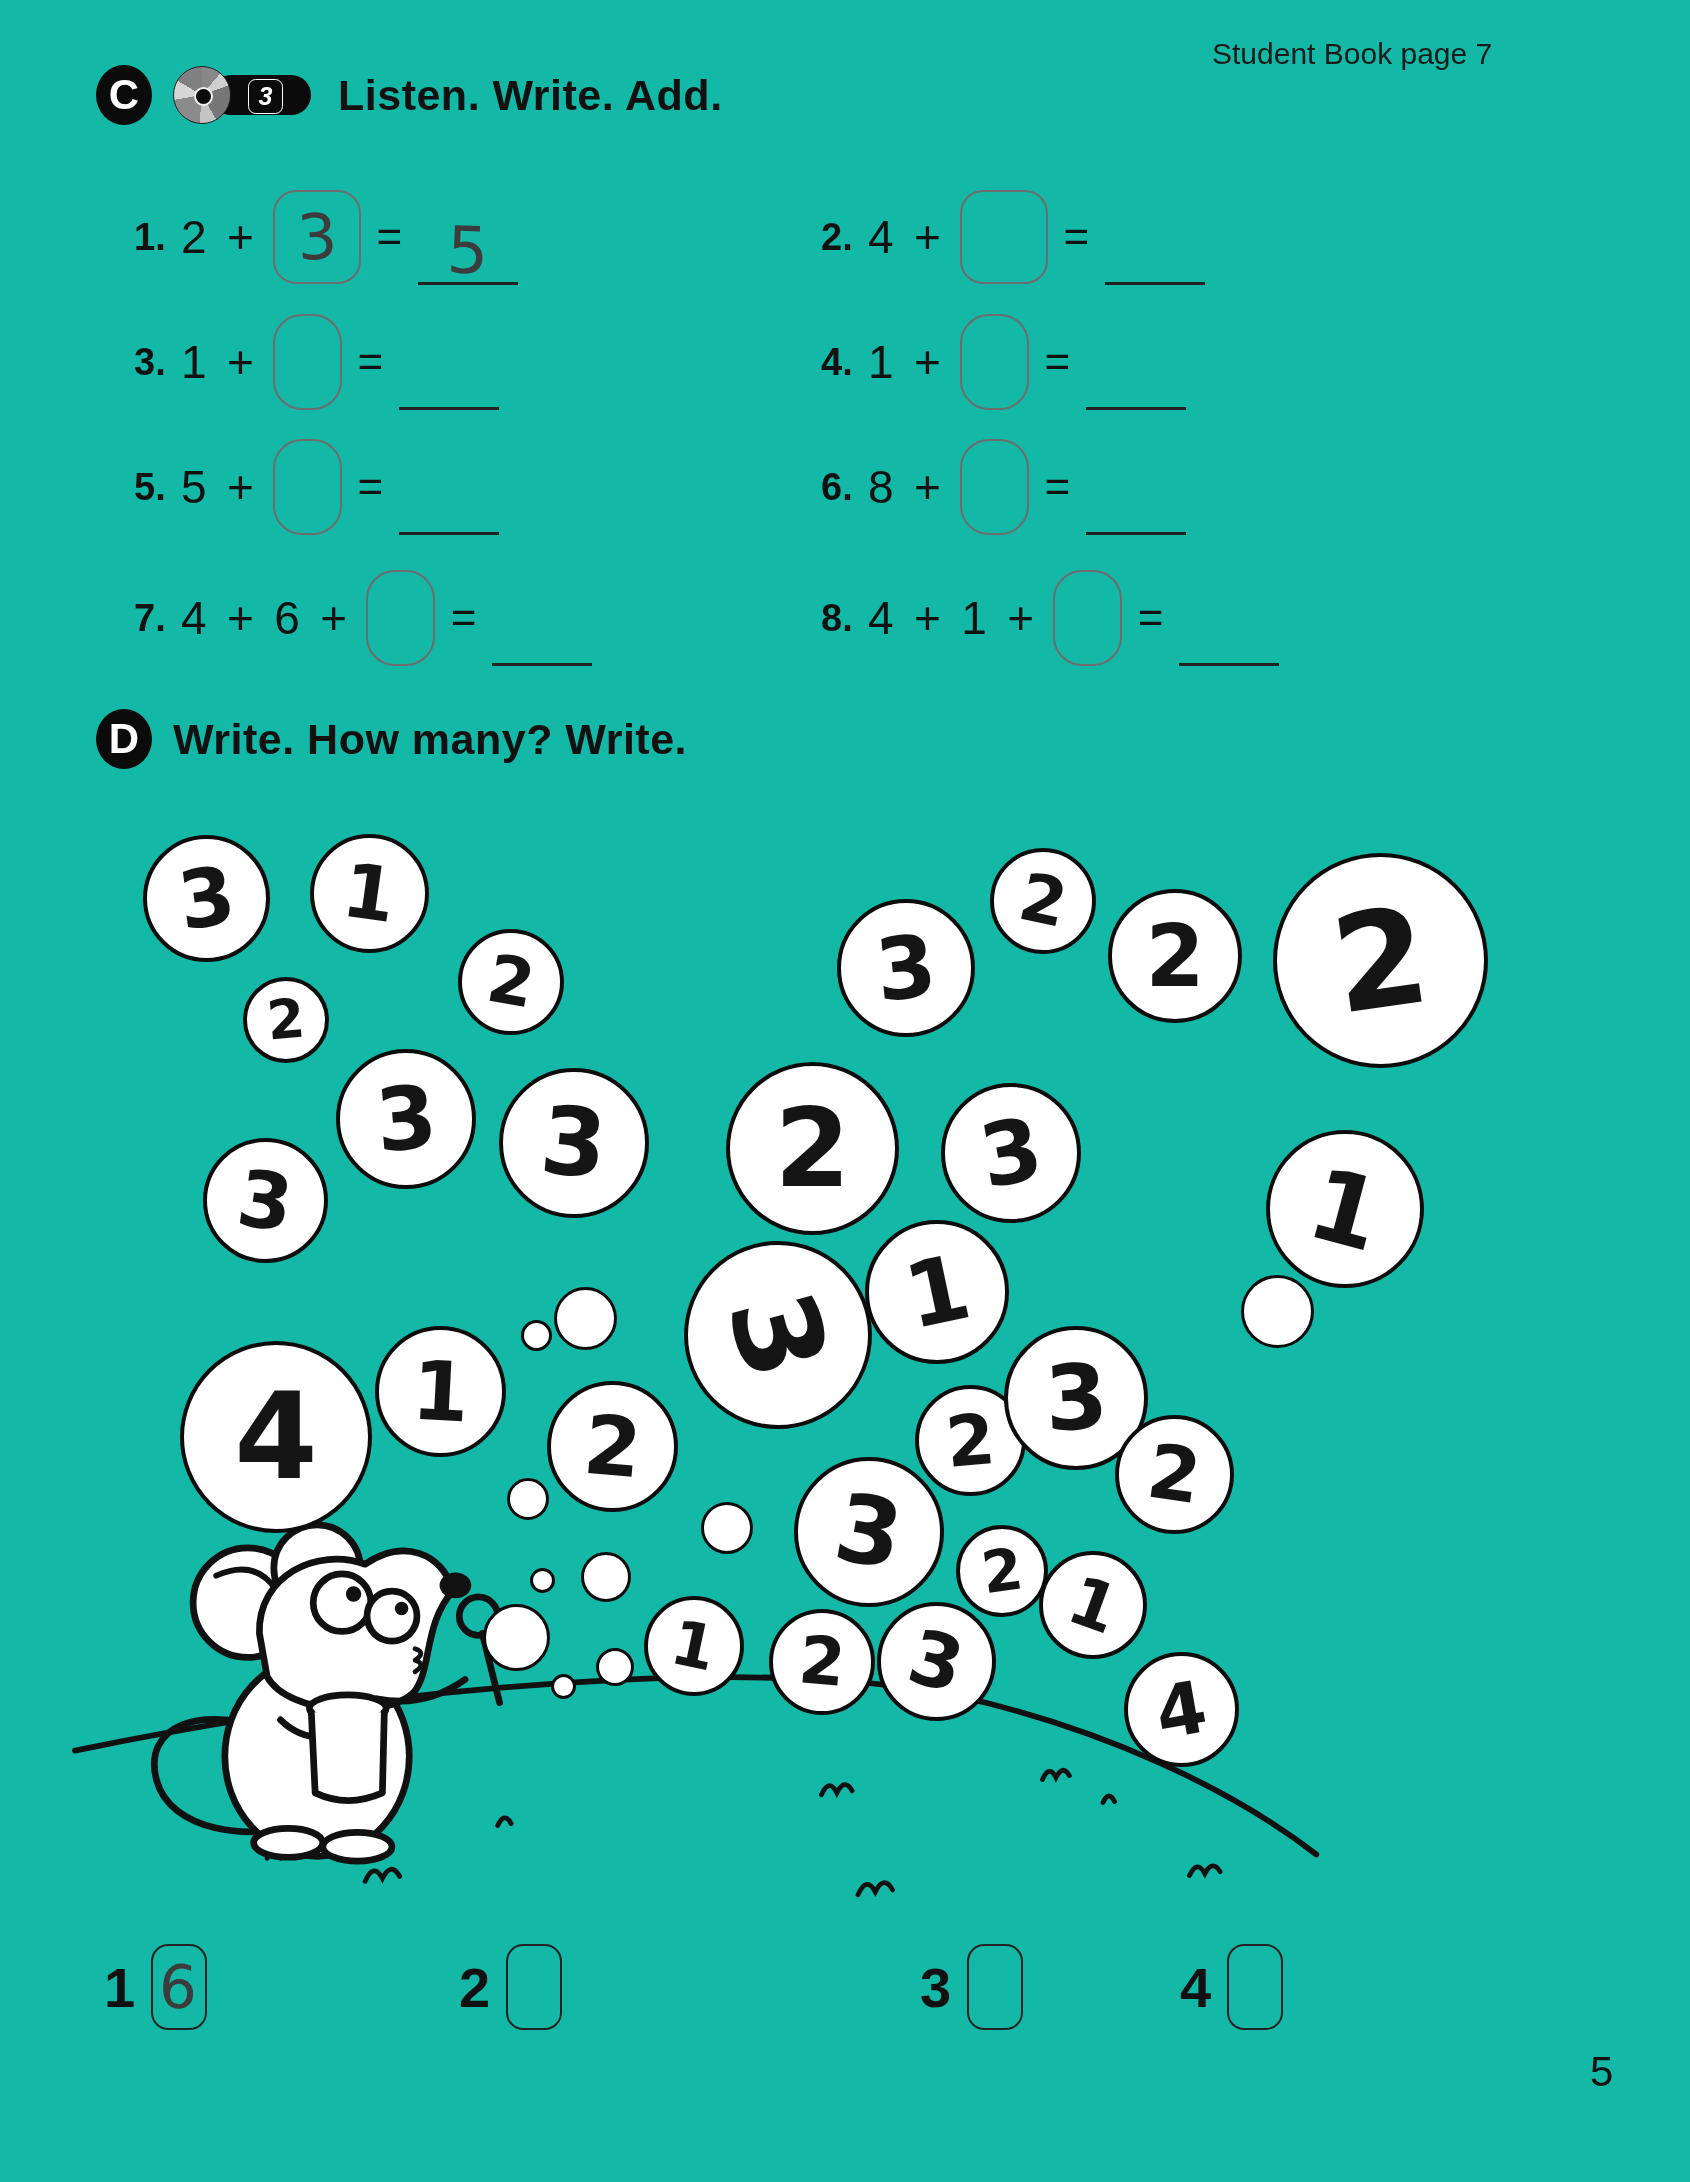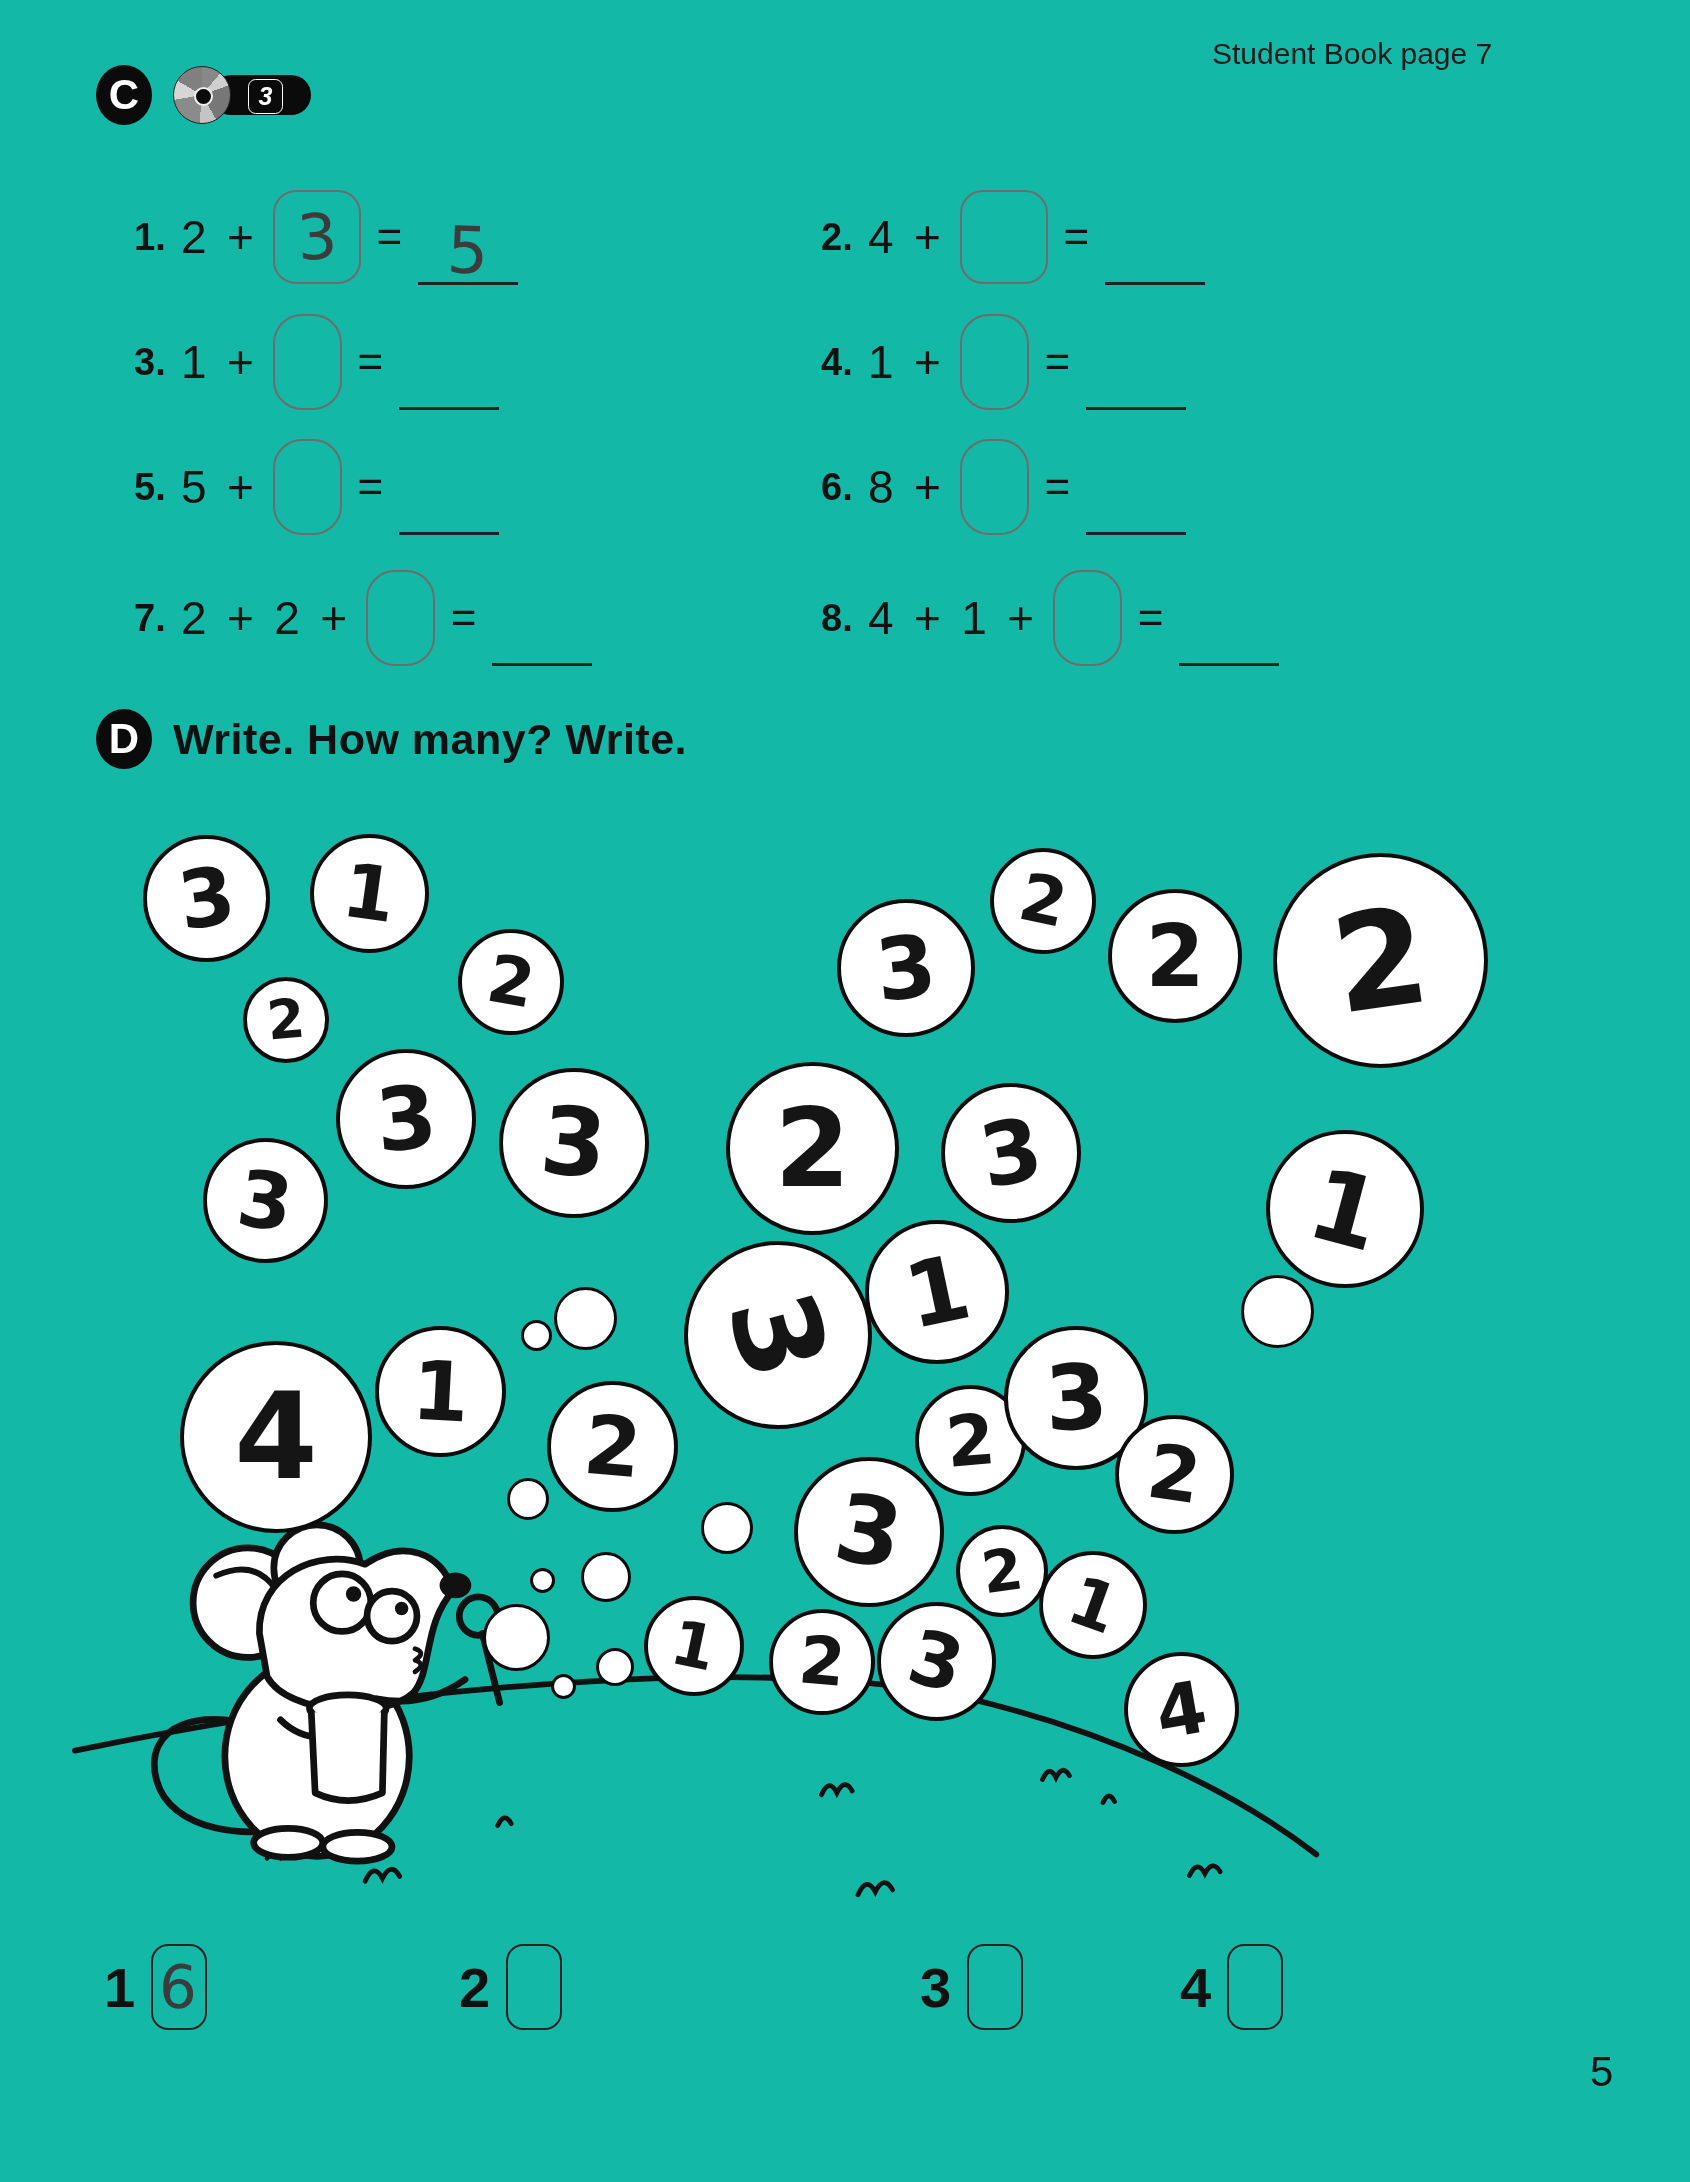--- a/index.html
+++ b/index.html
@@ -66,20 +66,21 @@
   <div class="book-ref">Student Book page 7</div>
 
   <div class="sec-head" style="left:96px;top:65px;">
     <div class="badge">C</div>
     <div class="cd">
       <div class="pill"></div>
       <div class="disc"></div>
       <div class="hole"></div>
       <div class="track">3</div>
     </div>
+    <div class="sec-title">Listen. Write. Add.</div>
   </div>
 
   <div class="problem" style="left:134px;top:184px;">
     <span class="p-num">1.</span>
     <span class="p-expr">2 +</span>
     <span class="p-box square">
         <span class="hand in-box">3</span>
       </span>
     <span class="p-eq">=</span>
     <span class="p-ans">
@@ -142,21 +143,21 @@
         <span class="hand in-box"></span>
       </span>
     <span class="p-eq">=</span>
     <span class="p-ans">
         <span class="hand on-line"></span>
       </span>
   </div>
 
   <div class="problem" style="left:134px;top:565px;">
     <span class="p-num">7.</span>
-    <span class="p-expr">2 + 2 +</span>
+    <span class="p-expr">4 + 6 +</span>
     <span class="p-box">
         <span class="hand in-box"></span>
       </span>
     <span class="p-eq">=</span>
     <span class="p-ans">
         <span class="hand on-line"></span>
       </span>
   </div>
 
   <div class="problem" style="left:821px;top:565px;">

